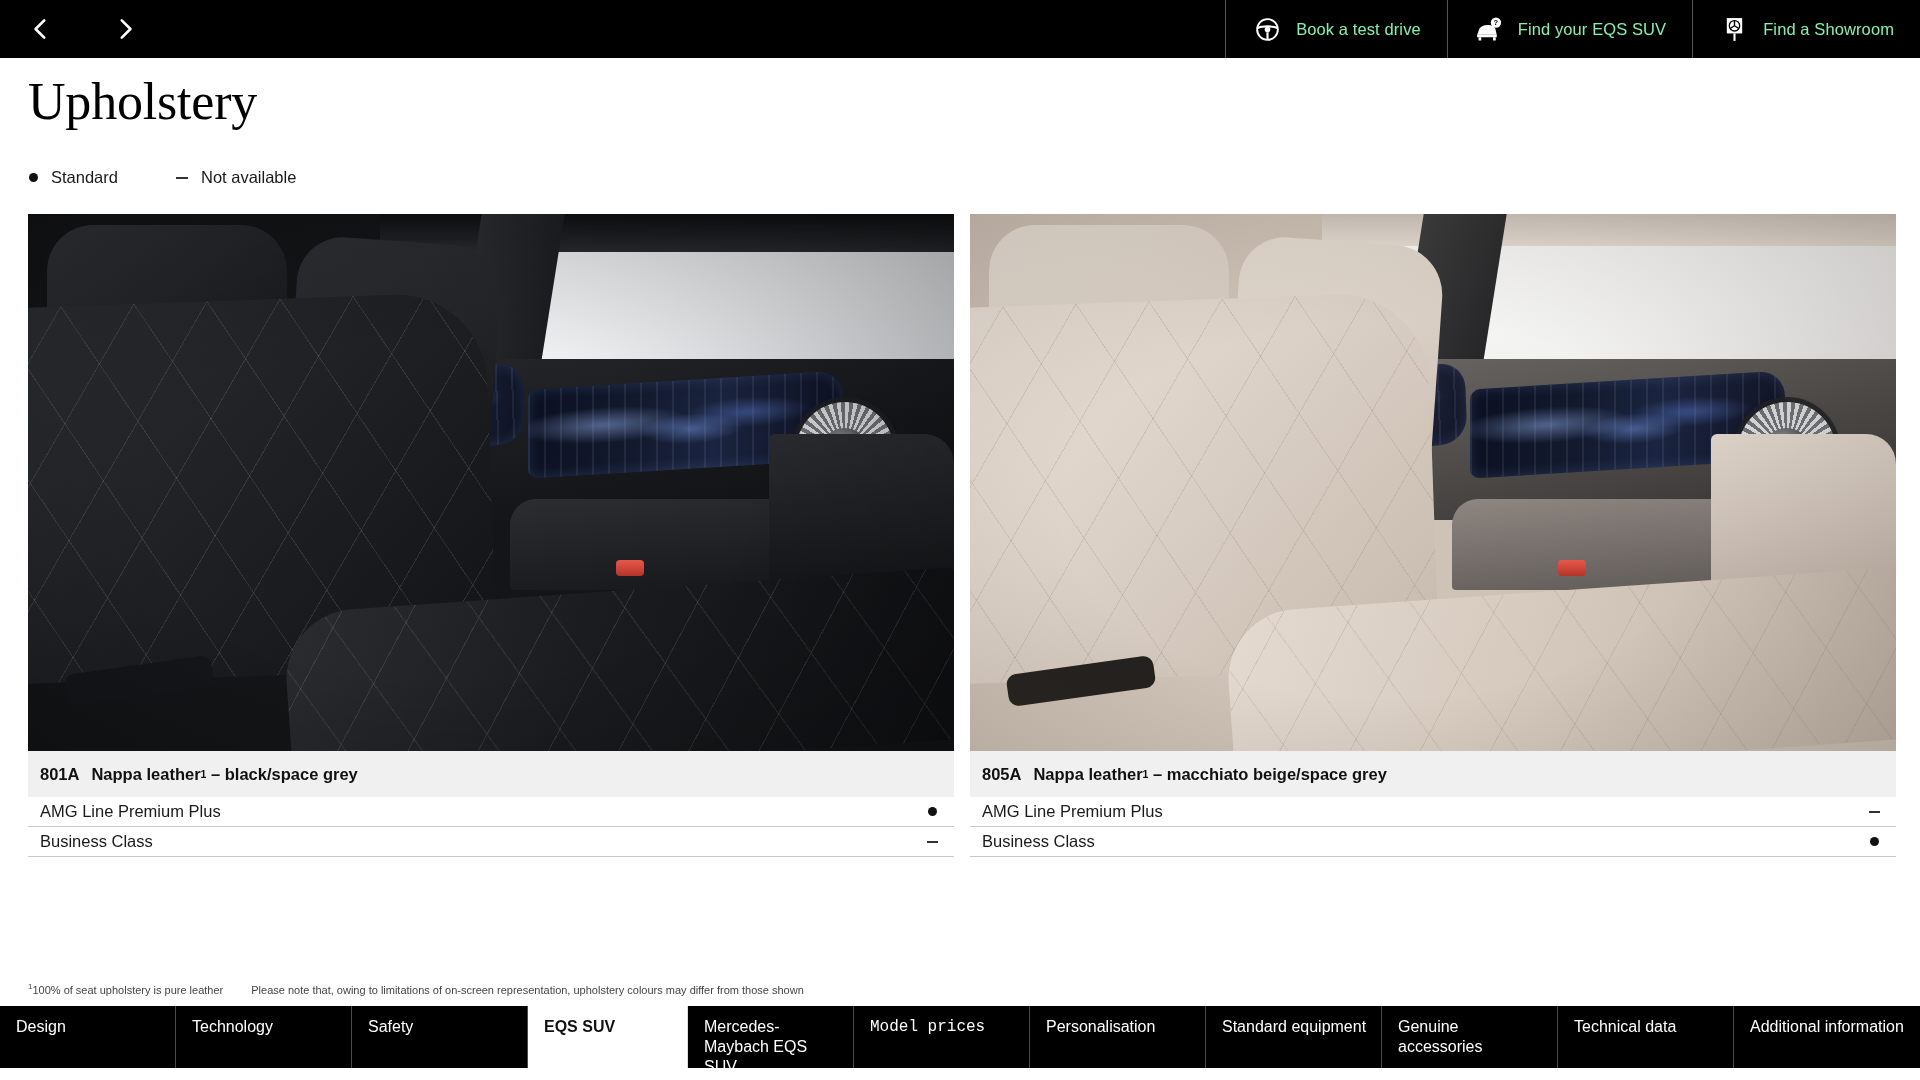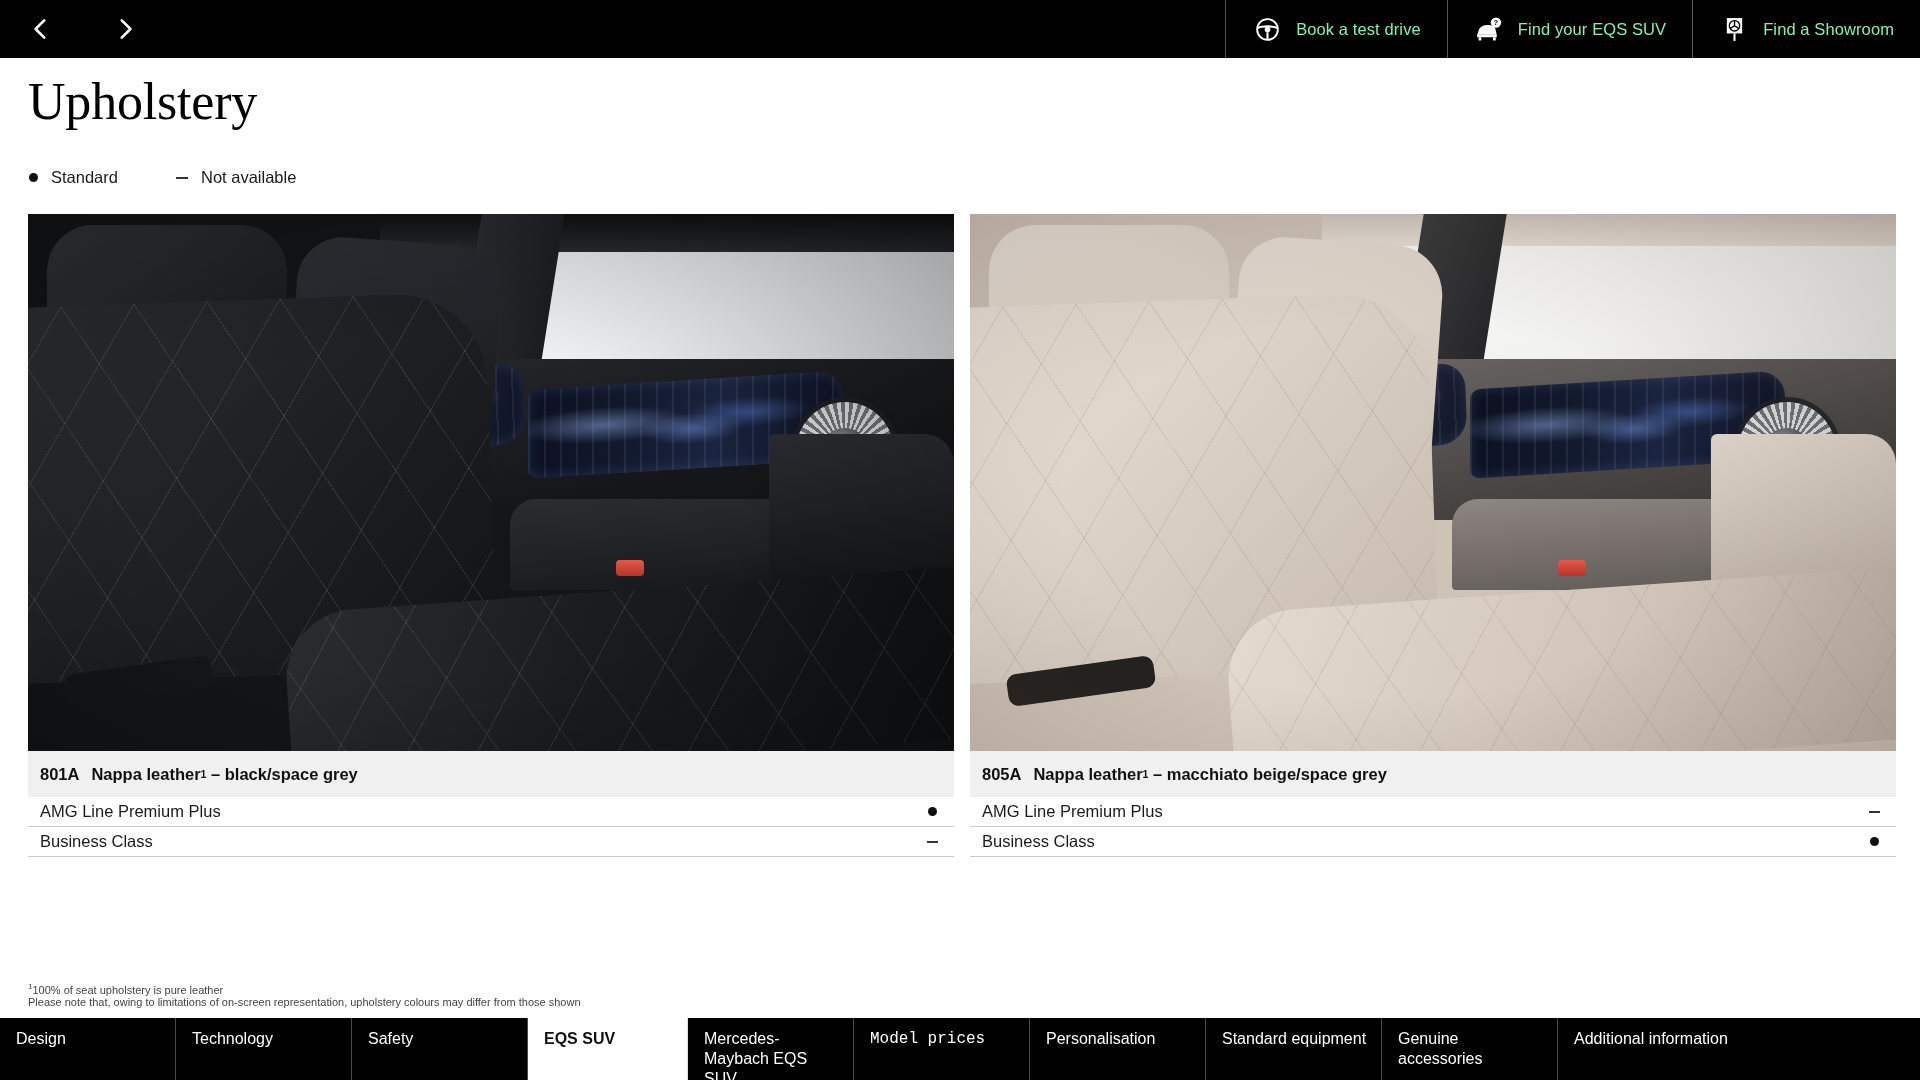--- a/index.html
+++ b/index.html
@@ -136,29 +136,29 @@
   }
   .row:first-child { border-top:none; }
   .row .mark { display:flex; align-items:center; justify-content:center; width:20px; }
   .mk-dot { width:9px; height:9px; border-radius:50%; background:#111; display:block; }
   .mk-dash { width:11px; height:2px; background:#333; display:block; }
 
   
   .footnotes {
     position:absolute; left:28px; top:982px;
     display:flex; align-items:baseline;
-    font-size:11px; color:#444;flex-direction:column;
+    font-size:11px; color:#444;
   }
   .fn-1 { margin-right:28px; white-space:nowrap; }
   .fn-2 { white-space:nowrap; }
   .fn-1 sup { font-size:8px; vertical-align:super; }
 
   
   .bottomnav {
-    position:absolute; left:0; bottom:0; width:1920px; height:62px;
+    position:absolute; left:0; bottom:12px; width:1920px; height:62px;
     background:#000; display:flex; align-items:stretch;
   }
   .bn-item {
     flex:0 0 auto;
     display:flex; align-items:flex-start;
     padding:11px 0 0 16px;
     color:#fff; font-size:16px; line-height:20px;
     border-right:1px solid #4a4a4a;
     cursor:pointer;
   }
@@ -435,18 +435,21 @@
       </div>
     <div class="bn-item" style="width:176px;">
         <span>Personalisation</span>
       </div>
     <div class="bn-item" style="width:176px;">
         <span>Standard equipment</span>
       </div>
     <div class="bn-item" style="width:176px;">
         <span>Genuine accessories</span>
       </div>
+    <div class="bn-item" style="width:176px;">
+        <span>Technical data</span>
+      </div>
     <div class="bn-item" style="width:186px; border-right:none;">
         <span>Additional information</span>
       </div>
   </div>
 
 </div>
 
 </body></html>

